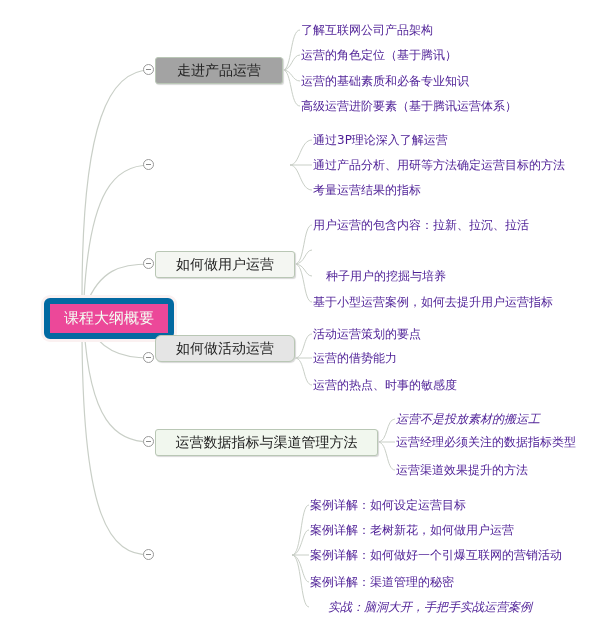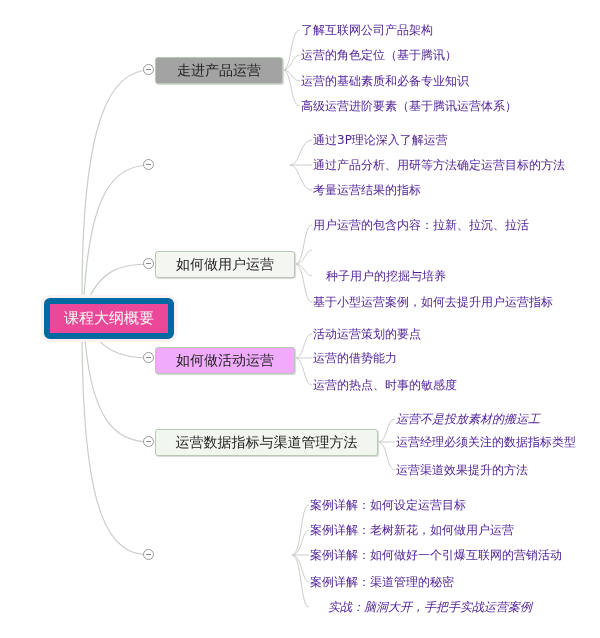--- a/index.html
+++ b/index.html
@@ -78,21 +78,21 @@
 
   <div class="collapse" style="left:143px;top:258px;"></div>
   <div class="main" style="left:155px;top:251px;width:138px;background:#f4f6f2;">
       <span>如何做用户运营</span>
     </div>
   <div class="leaf" style="left:313px;top:217px;">用户运营的包含内容：拉新、拉沉、拉活</div>
   <div class="leaf" style="left:326px;top:268px;"> 种子用户的挖掘与培养</div>
   <div class="leaf" style="left:313px;top:294px;">基于小型运营案例，如何去提升用户运营指标</div>
 
   <div class="collapse" style="left:143px;top:352px;"></div>
-  <div class="main" style="left:155px;top:347px;width:138px;background:#f0abfc;">
+  <div class="main" style="left:155px;top:335px;width:138px;background:#e5e5e5;border-radius:6px;">
       <span>如何做活动运营</span>
     </div>
   <div class="leaf" style="left:313px;top:326px;">活动运营策划的要点</div>
   <div class="leaf" style="left:313px;top:350px;">运营的借势能力</div>
   <div class="leaf" style="left:313px;top:377px;">运营的热点、时事的敏感度</div>
 
   <div class="collapse" style="left:143px;top:436px;"></div>
   <div class="main" style="left:155px;top:429px;width:221px;background:#f1f7ee;">
       <span>运营数据指标与渠道管理方法</span>
     </div>

